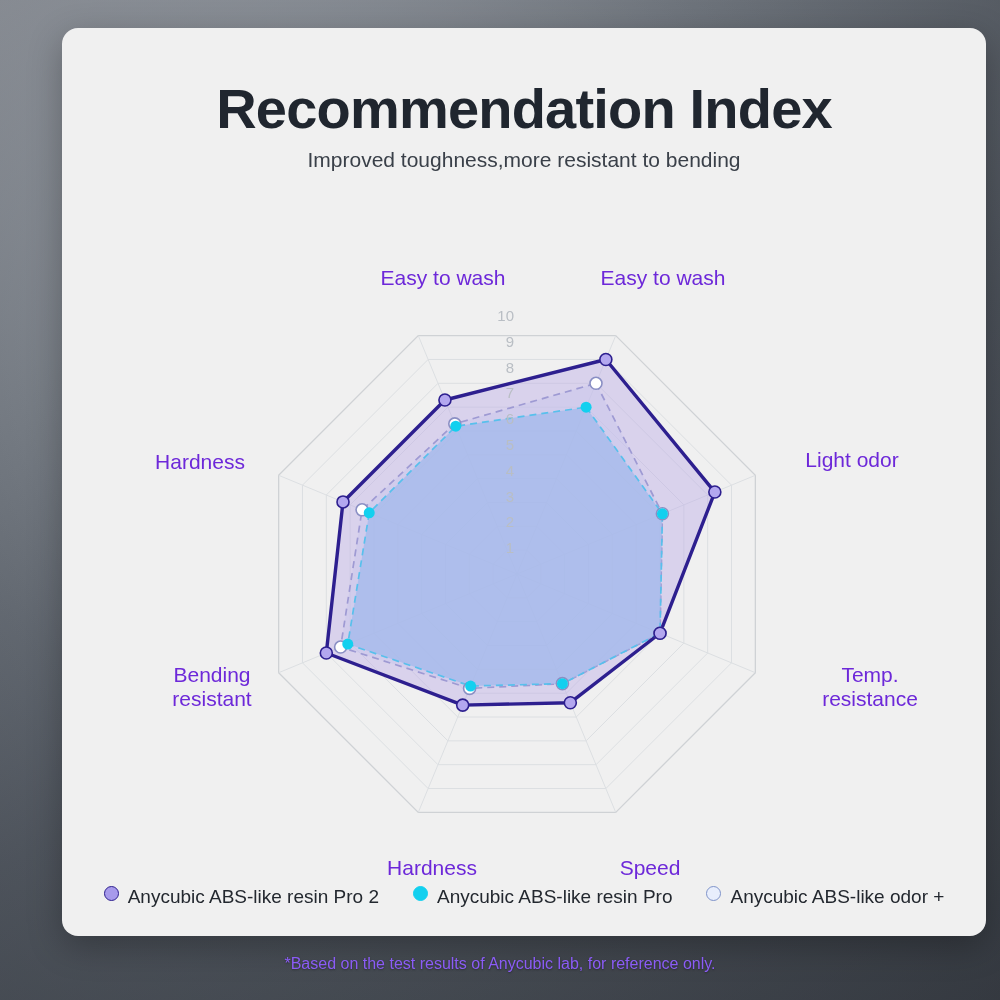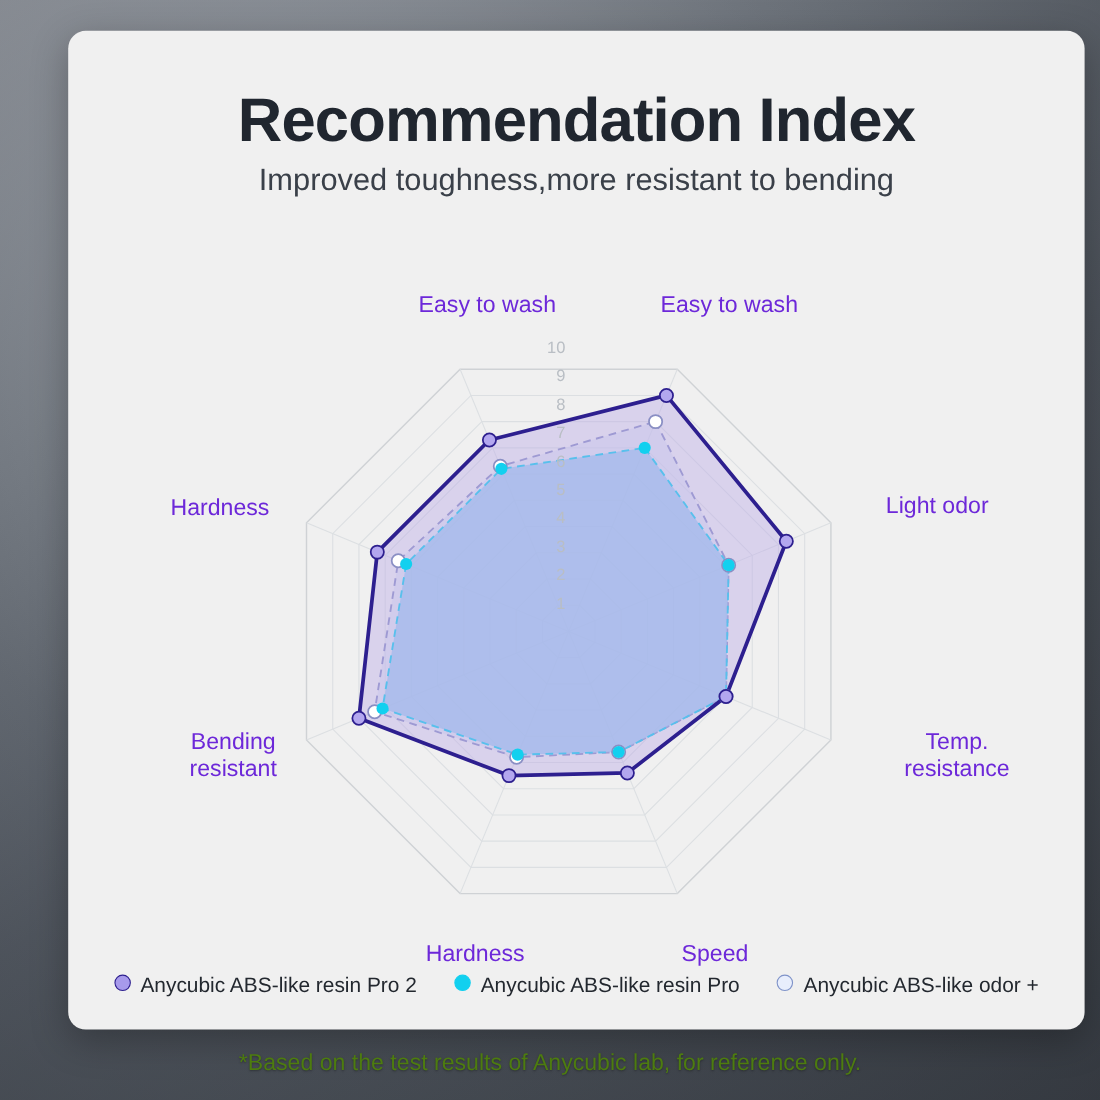--- a/index.html
+++ b/index.html
@@ -33,21 +33,21 @@
     position: absolute; left: 0; right: 0; top: 48px;
     text-align: center;
     font-size: 56px;
     font-weight: 700;
     letter-spacing: -0.8px;
     color: #20262f;
   }
   #subtitle {
     position: absolute; left: 0; right: 0; top: 120px;
     text-align: center;
-    font-size: 28px;
+    font-size: 21px;
     font-weight: 400;
     color: #3a4049;
   }
 
   #chart-wrap {
     position: absolute;
     left: 0; top: 150px;
     width: 924px; height: 700px;
   }
   #radar-svg { display: block; width: 924px; height: 700px; }
@@ -73,22 +73,22 @@
   .legend-dot {
     width: 15px; height: 15px; border-radius: 50%;
     display: inline-block;
   }
   .legend-text { font-size: 19px; color: #23282f; }
 
   #footer {
     position: absolute;
     left: 0; right: 0; top: 955px;
     text-align: center;
-    font-size: 21px;
-    color: #4d7c0f;
+    font-size: 16px;
+    color: #8b5cf6;
     text-shadow: 0 1px 2px rgba(0,0,0,0.35);
   }
 </style>
 </head>
 <body>
 
 <div id="bg-vignette"></div>
 
 <div id="card">
 

